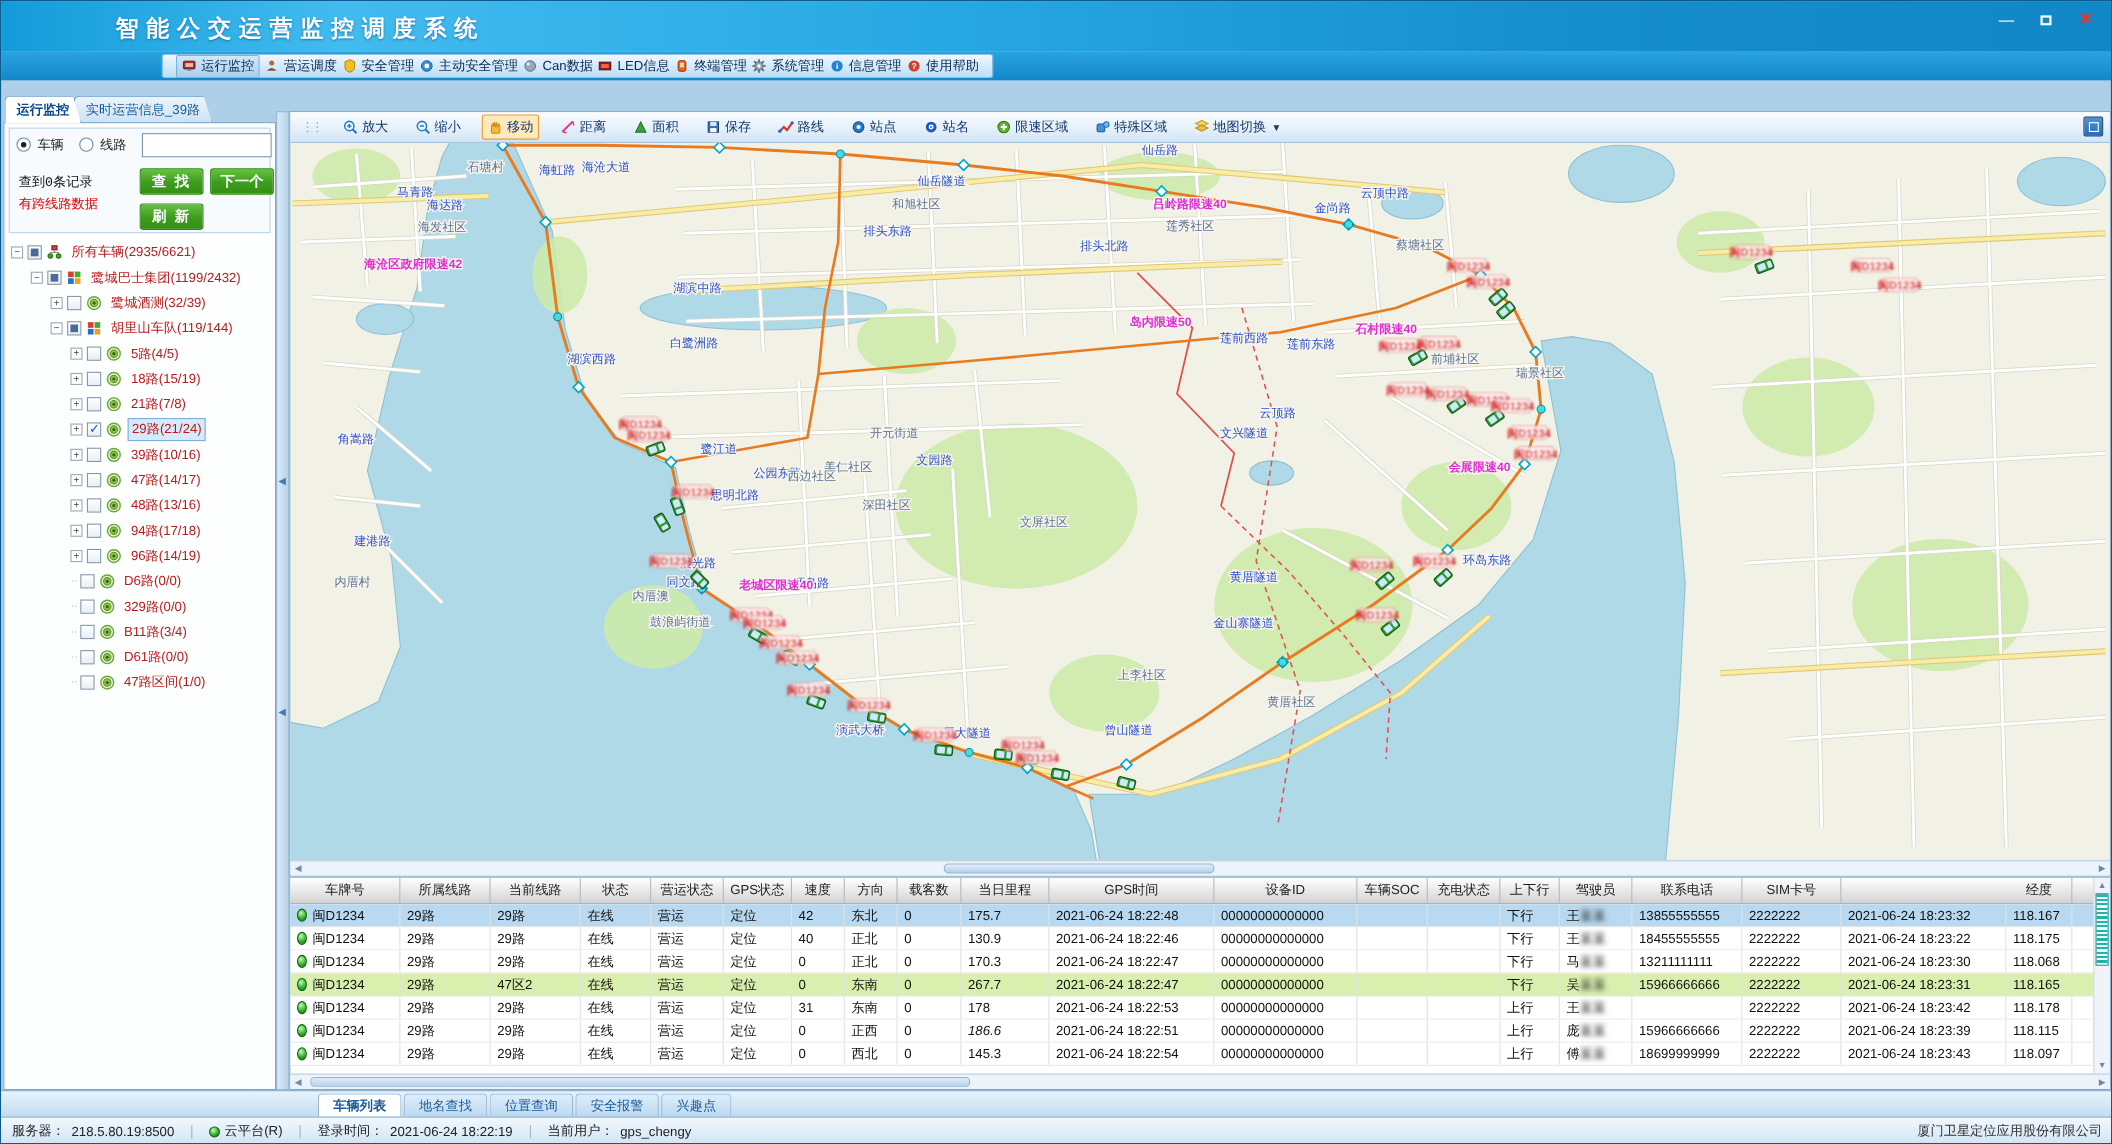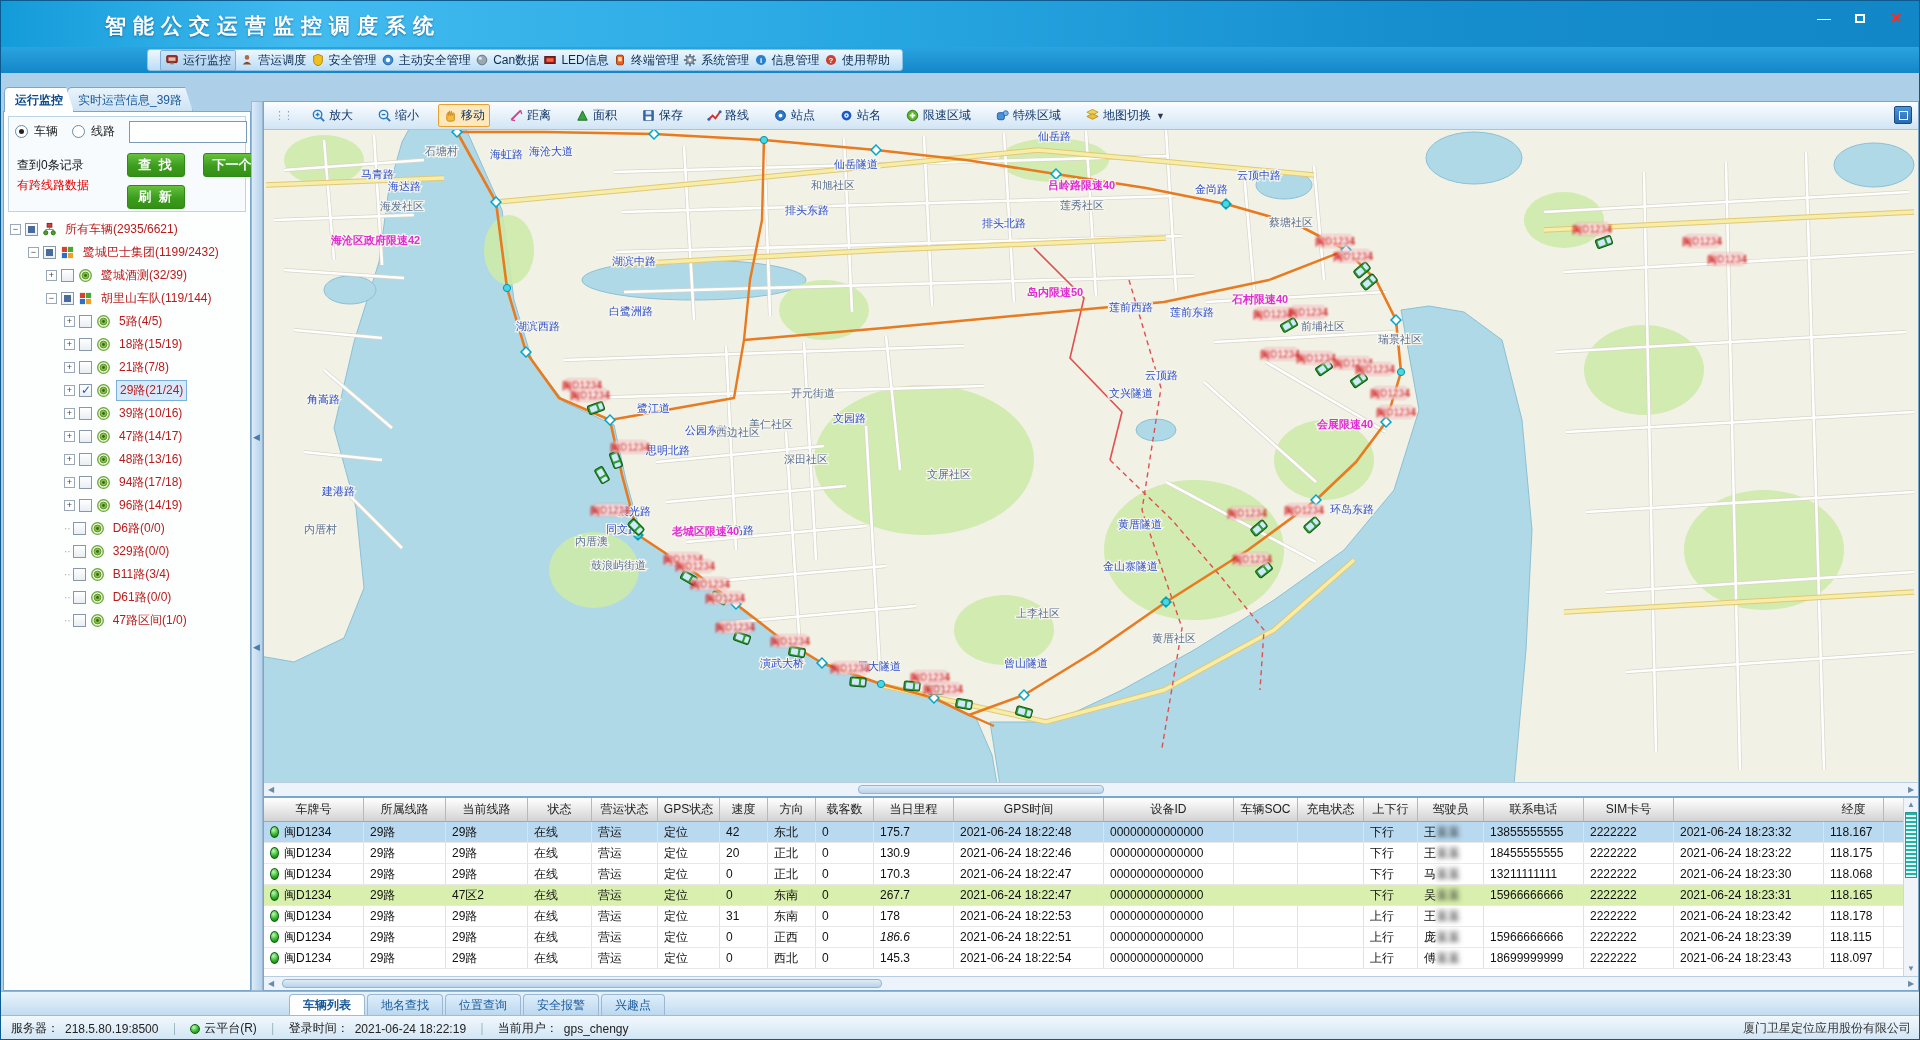--- a/index.html
+++ b/index.html
@@ -37,27 +37,27 @@
 
   
   #sidebar { position:absolute; left:2px; top:110px; width:248px; height:880px; background:#fdfefe;
     border:1px solid #7aa6cc; }
   #search-box { position:absolute; left:4px; top:4px; right:4px; height:96px; border:1px solid #bcd4e8; background:#f7fbfe; }
   .radio-row { position:absolute; left:6px; top:6px; display:flex; align-items:center; gap:6px; }
   .radio { width:13px; height:13px; border-radius:50%; border:1px solid #6a8aa8; background:#fff; position:relative; cursor:pointer; }
   .radio.sel::after { content:""; position:absolute; left:3px; top:3px; width:5px; height:5px; border-radius:50%; background:#222; }
   .radio-label { color:#222; cursor:default; }
   #veh-search-input { position:absolute; left:120px; top:4px; width:118px; height:22px; border:1px solid #7a9ab8; background:#fff; font-size:12px; padding:0 4px; }
-  .found-text { position:absolute; left:8px; top:40px; color:#111; }
+  .found-text { position:absolute; left:8px; top:40px; color:#111;font-family:Liberation Mono, monospace; }
   .cross-text { position:absolute; left:8px; top:60px; color:#e00000; }
   .green-btn { position:absolute; height:24px; border:1px solid #2e8a16; border-radius:3px; color:#fff; font-weight:bold;
     background:linear-gradient(180deg,#66c23e,#3c9c1e 55%,#349014); display:flex; align-items:center; justify-content:center;
     font-size:13px; letter-spacing:2px; cursor:pointer; }
   #btn-find { left:118px; top:36px; width:58px; }
-  #btn-next { left:194px; top:36px; width:58px; letter-spacing:0;text-align:right; }
+  #btn-next { left:182px; top:36px; width:58px; letter-spacing:0;text-align:right; }
   #btn-refresh { left:118px; top:68px; width:58px; }
 
   #tree { position:absolute; left:2px; top:106px; right:2px; bottom:2px; overflow:hidden; }
   .trow { height:23px; display:flex; align-items:center; white-space:nowrap; }
   .texp { width:11px; height:11px; border:1px solid #9aa8b8; background:#fff; font-size:9px; line-height:9px;
     text-align:center; color:#444; margin-right:4px; flex:none; cursor:pointer; }
   .tdash { color:#aaa; margin-right:2px; font-size:10px; flex:none; }
   .tcb { width:13px; height:13px; border:1px solid #8898a8; background:linear-gradient(180deg,#fff,#e8eef4);
     margin-right:4px; flex:none; position:relative; cursor:pointer; }
   .tcb.partial::after { content:""; position:absolute; left:2px; top:2px; width:7px; height:7px; background:#4a6a9a; }
@@ -1052,21 +1052,21 @@
           <div class="td" style="width: 150px;">2021-06-24 18:23:32</div>
           <div class="td" style="width: 60px;">118.167</div>
         </div>
         <div class="tr ">
           <div class="td" style="width: 100px;"><span class="vdot"></span><span>闽D1234</span></div>
           <div class="td" style="width: 82px;">29路</div>
           <div class="td" style="width: 82px;">29路</div>
           <div class="td" style="width: 64px;">在线</div>
           <div class="td" style="width: 66px;">营运</div>
           <div class="td" style="width: 62px;">定位</div>
-          <div class="td" style="width: 48px;">20</div>
+          <div class="td" style="width: 48px;">40</div>
           <div class="td" style="width: 48px;">正北</div>
           <div class="td" style="width: 58px;">0</div>
           <div class="td" style="width: 80px;">130.9</div>
           <div class="td" style="width: 150px;">2021-06-24 18:22:46</div>
           <div class="td" style="width: 130px;">00000000000000</div>
           <div class="td" style="width: 64px;"></div>
           <div class="td" style="width: 66px;"></div>
           <div class="td" style="width: 54px;">下行</div>
           <div class="td" style="width: 66px;"><span>王</span><span class="blurtxt">某某</span></div>
           <div class="td" style="width: 100px;">18455555555</div>

